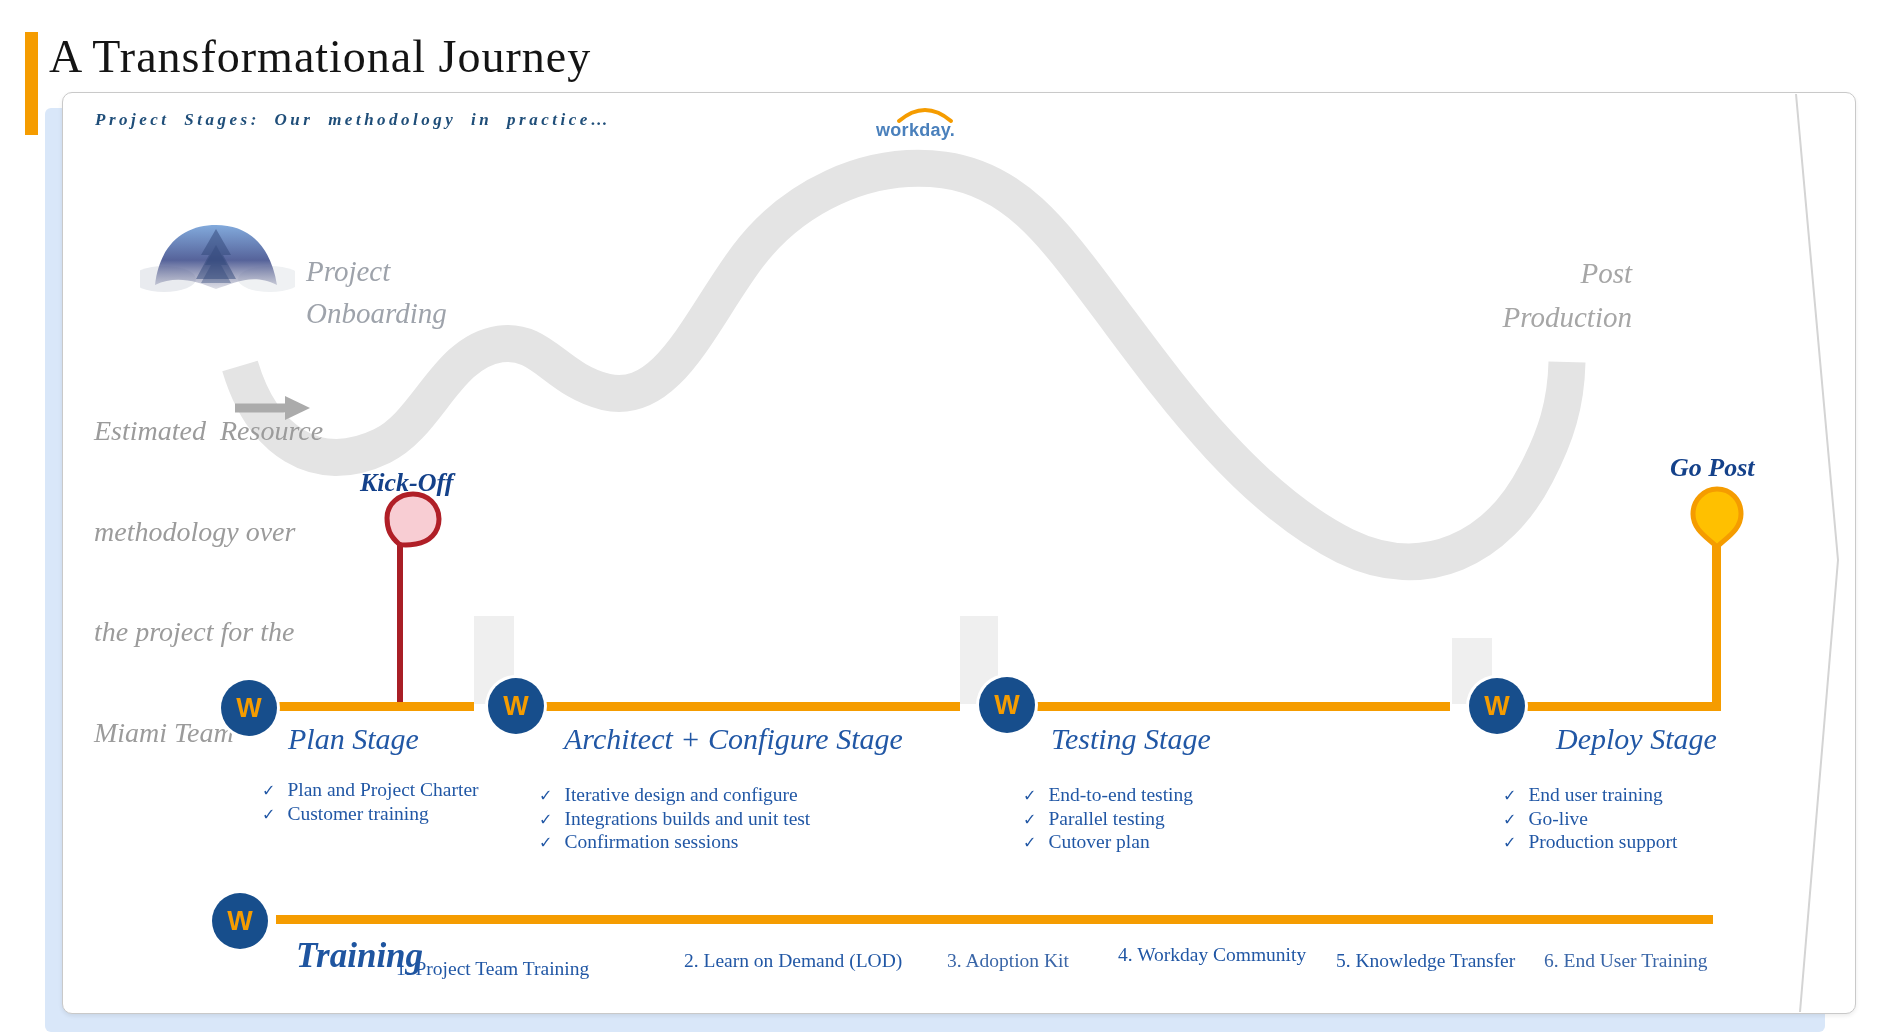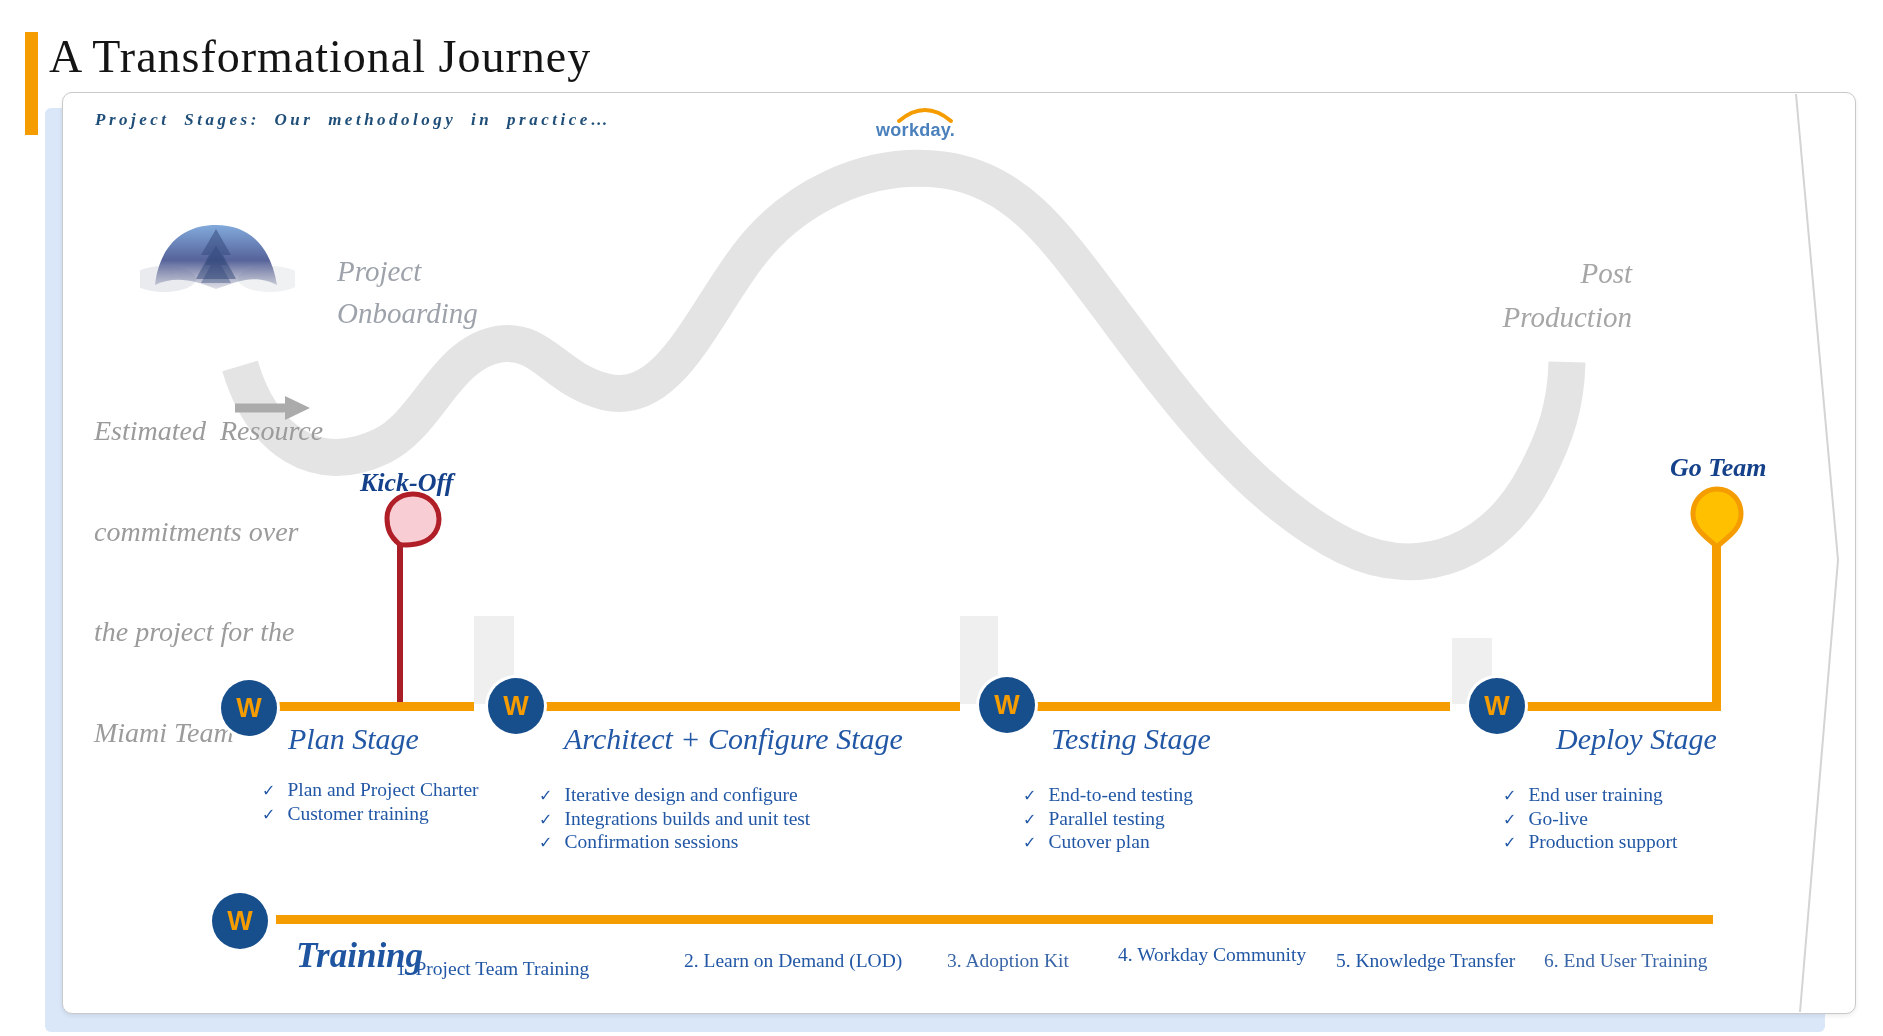--- a/index.html
+++ b/index.html
@@ -20,21 +20,21 @@
 
   .backing{position:absolute;left:45px;top:108px;width:1780px;height:924px;background:#D9E7F9;border-radius:6px;}
   .slide{position:absolute;left:62px;top:92px;width:1794px;height:922px;background:#ffffff;border:1px solid #C9C9C9;border-radius:10px;box-shadow:0 2px 4px rgba(0,0,0,0.08);}
 
   .subtitle{position:absolute;left:95px;top:110px;font-size:17px;font-style:italic;font-weight:bold;color:#1F4E79;letter-spacing:3.5px;word-spacing:7px;white-space:nowrap;}
 
   .wd-text{position:absolute;left:876px;top:120px;width:110px;font-family:"Liberation Sans","DejaVu Sans",sans-serif;font-size:18px;font-weight:bold;color:#4A80BC;letter-spacing:0.3px;}
 
   .art{position:absolute;left:0;top:0;pointer-events:none;}
 
-  .gray-italic{font-style:italic;color:#9EA3AB;margin-left:31px;}
+  .gray-italic{font-style:italic;color:#9EA3AB;}
   .onboarding{position:absolute;left:306px;top:250px;font-size:29px;line-height:42px;white-space:nowrap;}
   .resource{position:absolute;left:94px;top:347px;font-size:28px;line-height:33.5px;color:#9B9B9B;font-style:italic;white-space:pre-wrap;}
   .postprod{position:absolute;left:1412px;top:251px;width:220px;text-align:right;font-size:29px;line-height:44px;color:#A6A6A6;font-style:italic;white-space:nowrap;}
 
   .milestone{position:absolute;font-size:26px;font-weight:bold;font-style:italic;color:var(--milestone-blue);white-space:nowrap;}
 
   .oline{position:absolute;height:9px;background:var(--orange);}
   .ovline{position:absolute;width:9px;background:var(--orange);}
 
   .badge{position:absolute;width:56px;height:56px;border-radius:50%;background:var(--marker-blue);box-shadow:0 0 0 3px #fff;display:flex;align-items:center;justify-content:center;
@@ -98,31 +98,31 @@
     <path d="M 76 16 L 91 42 L 83 42 L 96 66 L 56 66 L 69 42 L 61 42 Z" fill="#2F4678" opacity="0.5"></path>
     <path d="M 76 32 L 87 52 L 81 52 L 91 70 L 61 70 L 71 52 L 65 52 Z" fill="#2F4678" opacity="0.4"></path>
   </svg>
 
   <div class="onboarding gray-italic">
     <div>Project</div>
     <div>Onboarding</div>
   </div>
   <div class="resource">
     <div>Estimated  Resource</div>
-    <div>commitments over</div>
+    <div>methodology over</div>
     <div>the project for the</div>
     <div>Miami Team</div>
   </div>
   <div class="postprod">
     <div>Post</div>
     <div>Production</div>
   </div>
 
   <div class="milestone" style="left:360px;top:468px;">Kick-Off</div>
-  <div class="milestone" style="left:1670px;top:453px;">Go Team</div>
+  <div class="milestone" style="left:1670px;top:453px;">Go Post</div>
 
   <div class="oline" style="left:278px;top:702px;width:196px;"></div>
   <div class="oline" style="left:545px;top:702px;width:415px;"></div>
   <div class="oline" style="left:1035px;top:702px;width:415px;"></div>
   <div class="oline" style="left:1524px;top:702px;width:197px;"></div>
   <div class="ovline" style="left:1712px;top:546px;height:165px;"></div>
   <div class="oline" style="left:276px;top:915px;width:1437px;"></div>
 
   <div class="badge" style="left:221px;top:680px;">
       <span>W</span>

